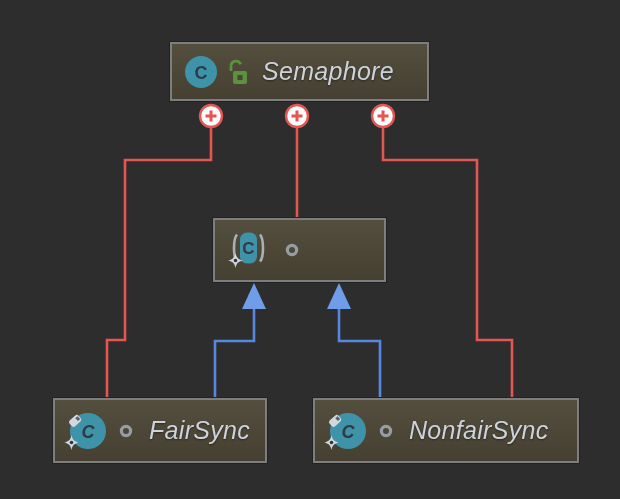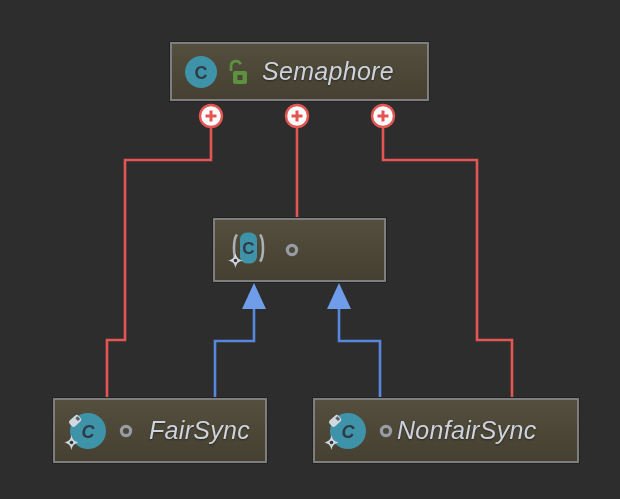--- a/index.html
+++ b/index.html
@@ -160,16 +160,16 @@
           <path d="M7.5,0 C8.3,4.5 10.5,6.7 15,7.5 C10.5,8.3 8.3,10.5 7.5,15 C6.7,10.5 4.5,8.3 0,7.5 C4.5,6.7 6.7,4.5 7.5,0 Z" fill="var(--badge-gray)"></path>
           <circle cx="7.5" cy="7.5" r="1.8" fill="#30363c"></circle>
         </g>
       </svg>
     </span>
     <span class="icn" style="margin-left:11px">
       <svg width="14" height="14" viewBox="0 0 14 14">
         <circle cx="7" cy="7" r="4.6" fill="none" stroke="var(--ring-gray)" stroke-width="3.2"></circle>
       </svg>
     </span>
-    <span class="label" style="margin-left:4px">NonfairSync</span>
+    <span class="label" style="margin-left:16px">NonfairSync</span>
   </div>
 
 </div>
 
 </body></html>

